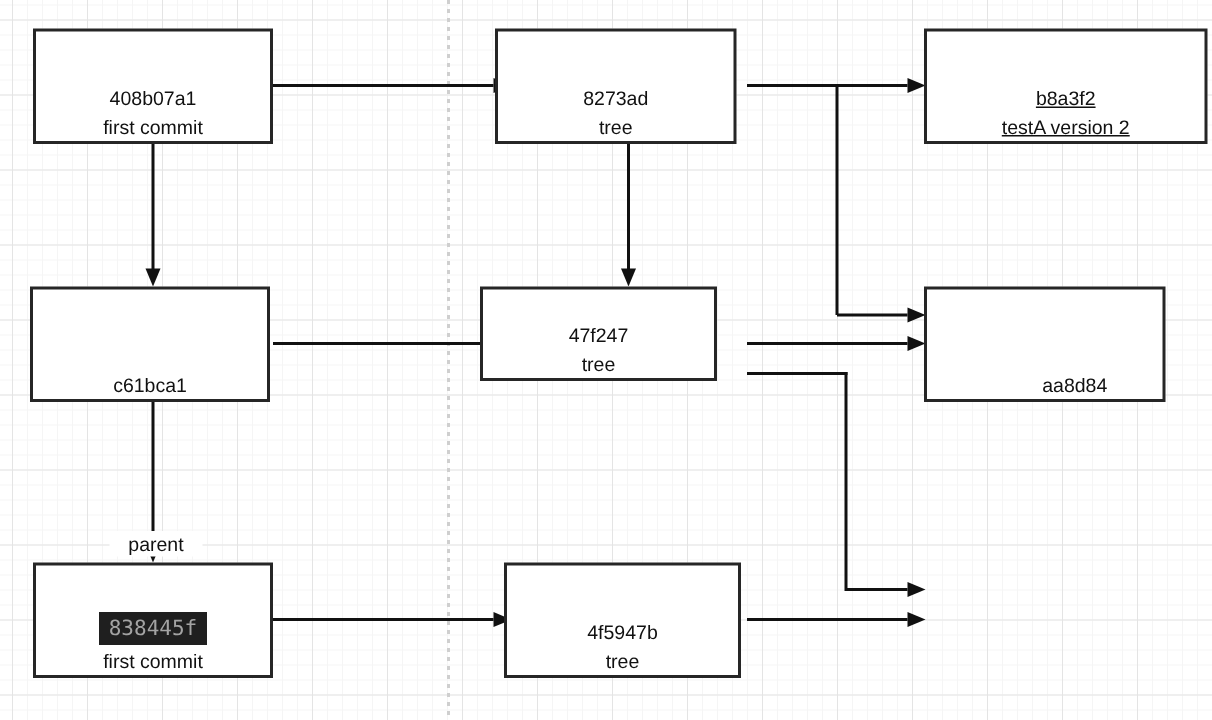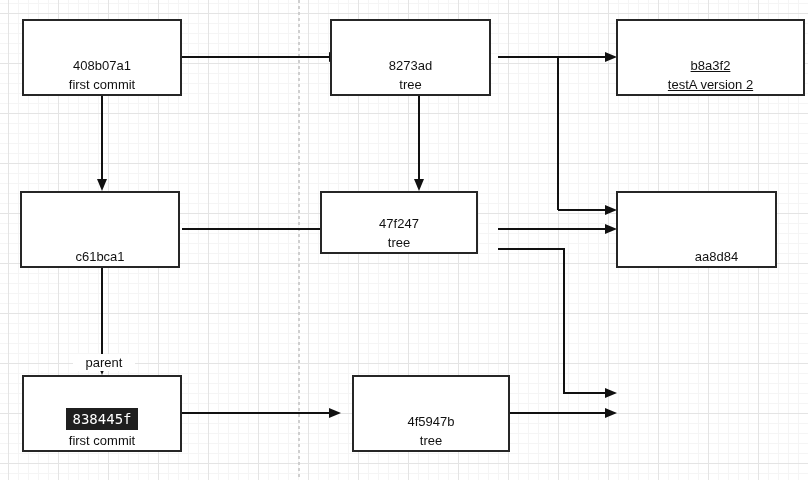--- a/index.html
+++ b/index.html
@@ -20,21 +20,21 @@
     background:repeating-linear-gradient(to bottom, #cfcfcf 0 3px, transparent 3px 6px);
   }
   .node {
     position:absolute; box-sizing:border-box;
     background:#ffffff; border:2px solid #262626;
     display:flex; flex-direction:column; align-items:center; justify-content:flex-end;
     font-size:13px; line-height:19px; text-align:center;
   }
   .node .hash-line, .node .name-line { white-space:nowrap; }
   .hl {
-    display:inline-block; background:#1f1f1f; color:#ffffff;
+    display:inline-block; background:#1f1f1f; color:#a3a3a3;
     font-family:"DejaVu Sans Mono", monospace; font-size:14px;
     line-height:20px; padding:1px 6px; margin-bottom:1px;
   }
   .edge { position:absolute; left:0; top:0; width:0; height:0; }
   .seg { position:absolute; background:#111; }
   .h { height:2px; }
   .v { width:2px; }
   .ah-r { position:absolute; width:0; height:0;
     border-top:5px solid transparent; border-bottom:5px solid transparent;
     border-left:12px solid #111; }
@@ -46,21 +46,21 @@
     text-align:center; padding:1px 2px; white-space:nowrap;
   }
   
   #n-commit-third  { left:22px;  top:19px;  width:160px; height:77px; }
   #n-tree-8273ad   { left:330px; top:19px;  width:161px; height:77px; }
   #n-blob-b8a3f2   { left:616px; top:19px;  width:189px; height:77px;text-decoration:underline; }
   #n-commit-second { left:20px;  top:191px; width:160px; height:77px; }
   #n-tree-47f247   { left:320px; top:191px; width:158px; height:63px; }
   #n-blob-aa8d84   { left:616px; top:191px; width:161px; height:77px;padding-left:40px; }
   #n-commit-first  { left:22px;  top:375px; width:160px; height:77px; }
-  #n-tree-4f5947b  { left:352px; top:375px; width:158px; height:77px; }
+  #n-tree-4f5947b  { left:336px; top:375px; width:158px; height:77px; }
   #n-blob-0e01f0   { left:616px; top:375px; width:161px; height:77px; }
 </style>
 </head>
 <body>
 
 <div id="canvas">
 
   <div class="page-divider"></div>
 
   <div class="edge">

